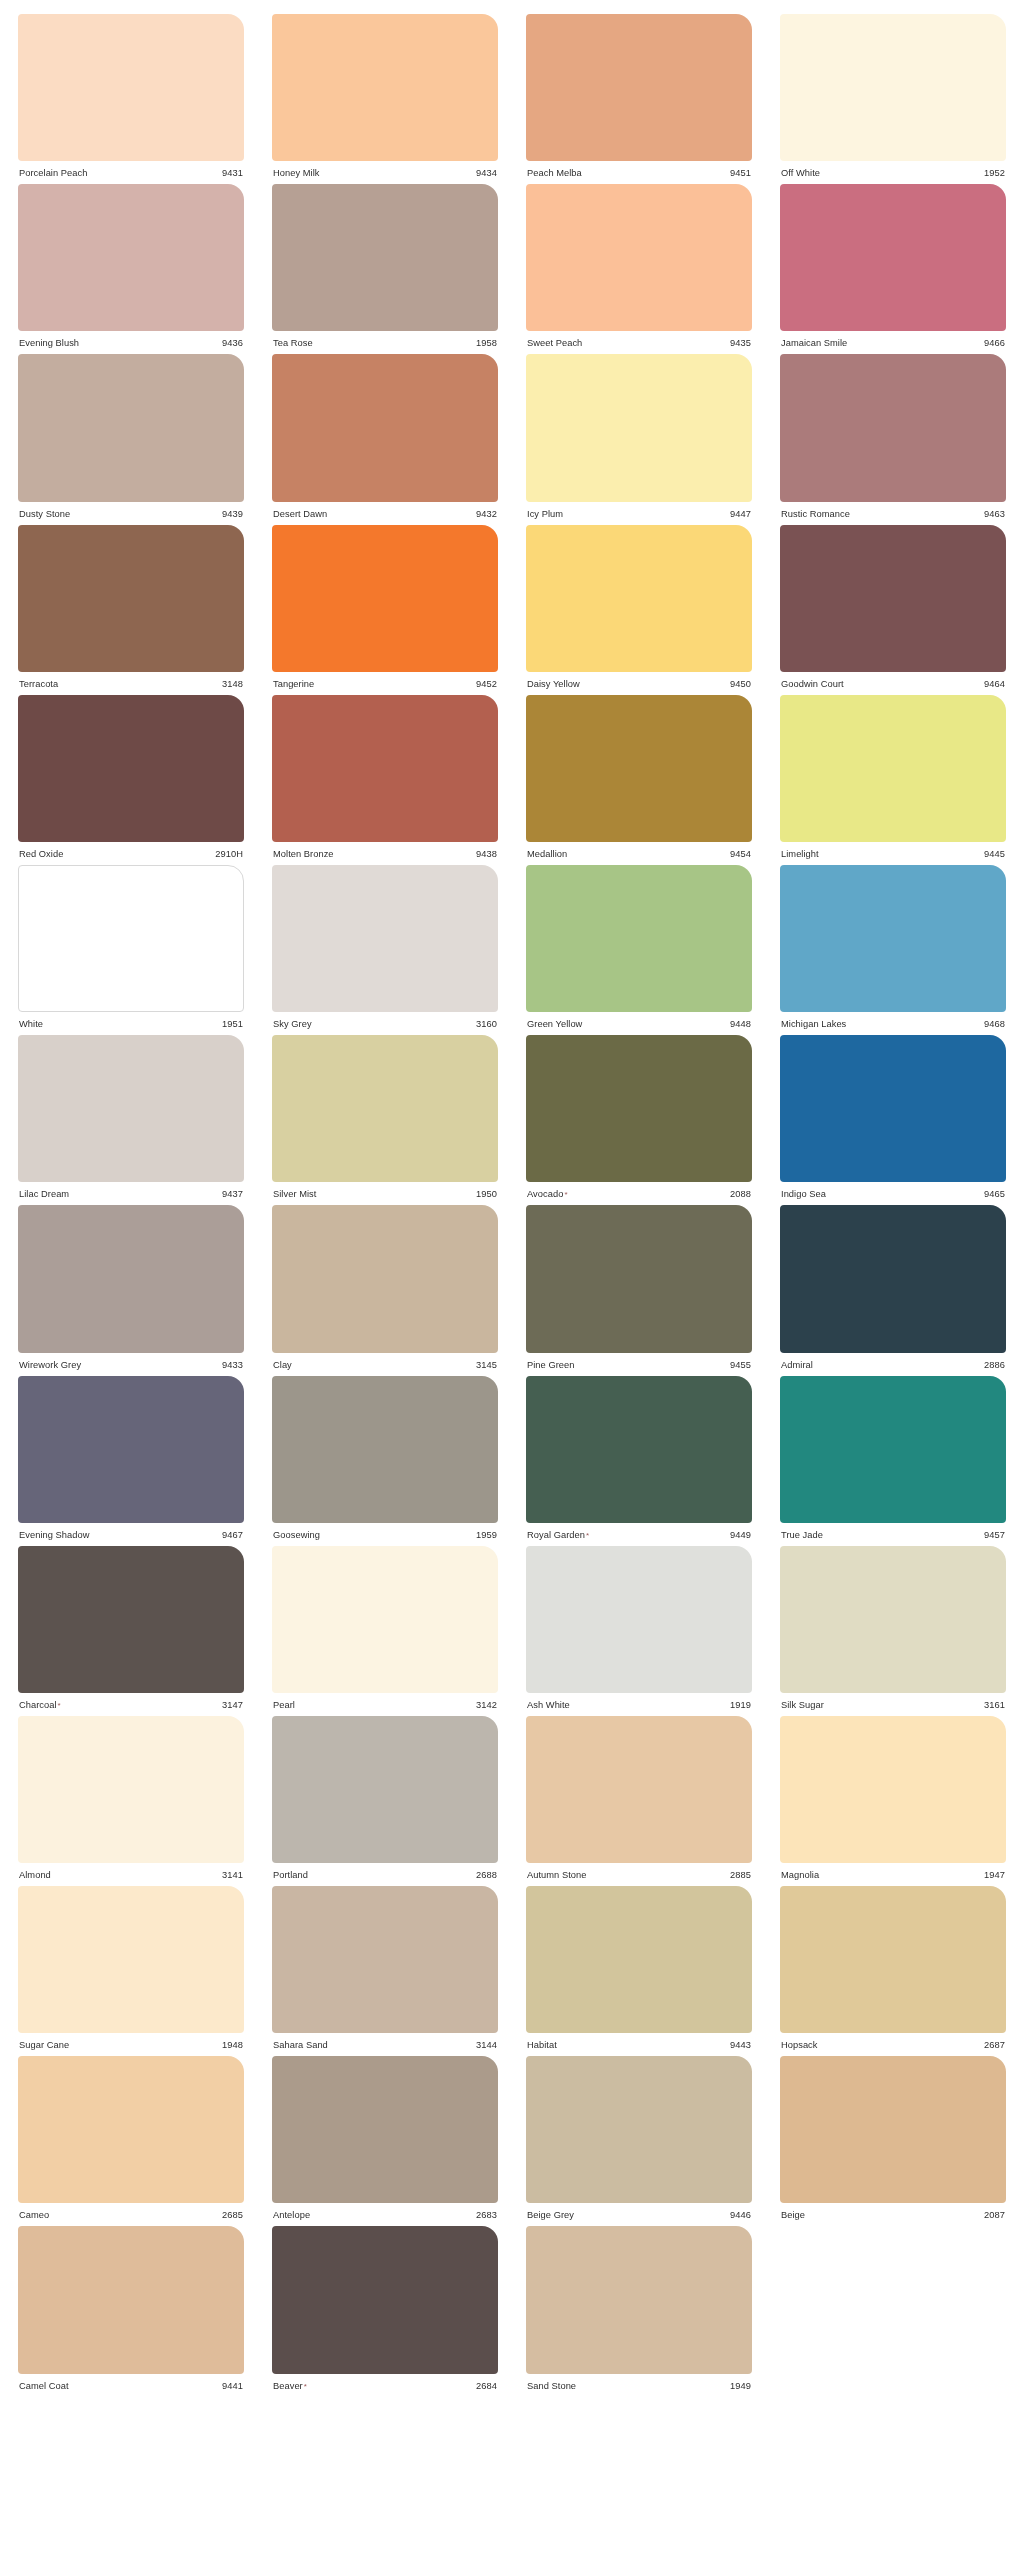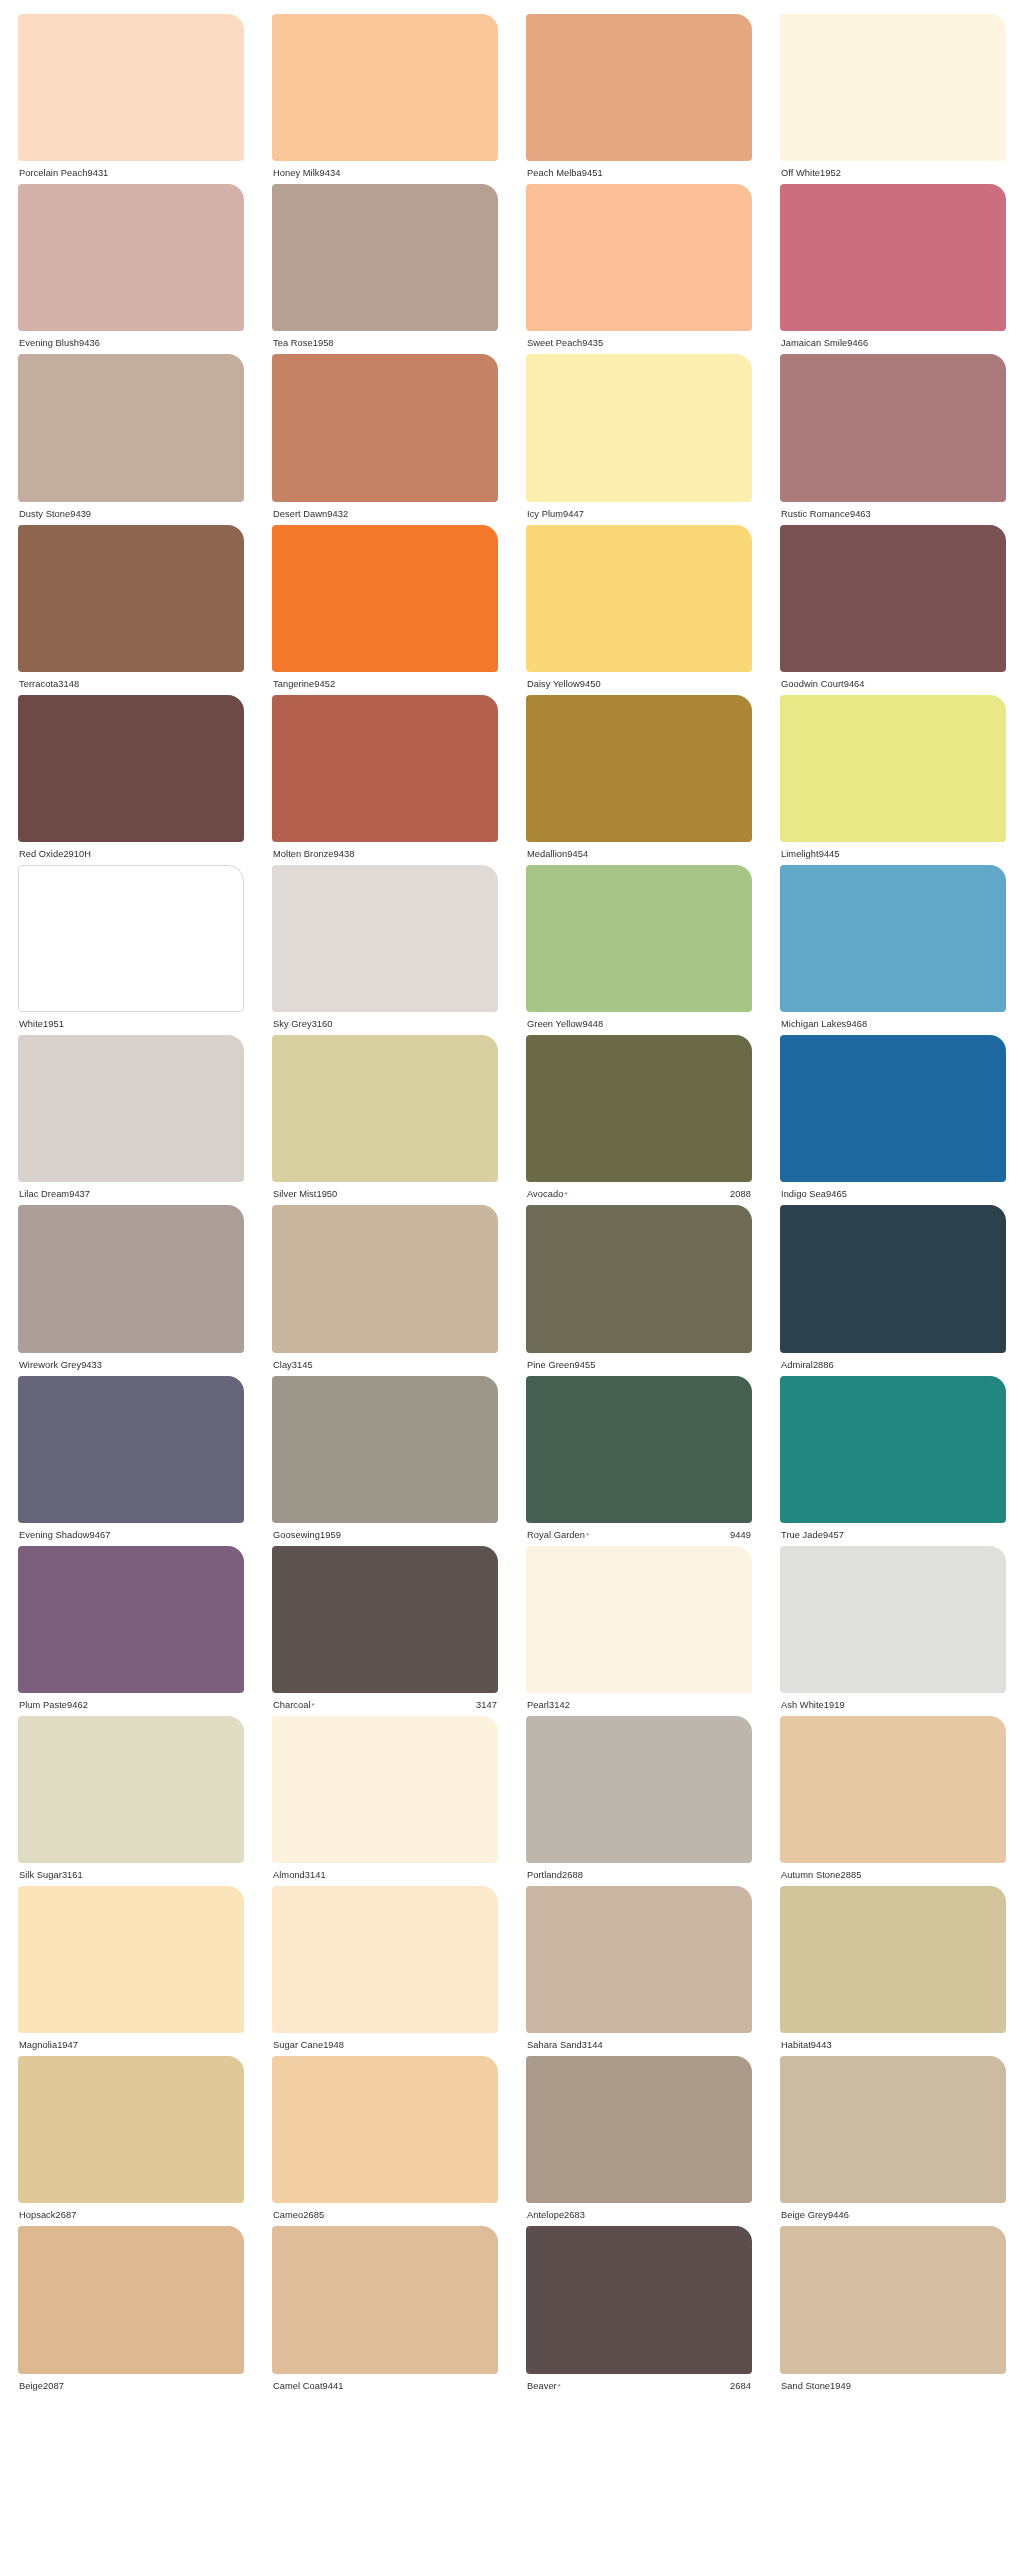--- a/index.html
+++ b/index.html
@@ -27,20 +27,21 @@
     width: 100%;
     flex: 1 1 auto;
     border-radius: 4px 16px 4px 4px;
     min-height: 0;
   }
   .swatch.bordered {
     border: 1px solid #d8d8d8;
   }
   .caption {
     display: flex;
+    justify-content: space-between;
     align-items: baseline;
     padding: 7px 1px 0 1px;
     font-size: 9.3px;
     color: #2e2e2e;
     letter-spacing: 0.05px;
     white-space: nowrap;
   }
   .cap-name { text-align: left; }
   .cap-code { text-align: right; }
   .star {
@@ -304,27 +305,20 @@
       </div>
     </div>
     <div class="cell">
       <div class="swatch" style="background: rgb(34, 136, 127);"></div>
       <div class="caption">
         <span class="cap-name">True Jade</span>
         <span class="cap-code">9457</span>
       </div>
     </div>
     <div class="cell">
-      <div class="swatch" style="background: rgb(123, 95, 124);"></div>
-      <div class="caption">
-        <span class="cap-name">Plum Paste</span>
-        <span class="cap-code">9462</span>
-      </div>
-    </div>
-    <div class="cell">
       <div class="swatch" style="background: rgb(92, 83, 79);"></div>
       <div class="caption">
         <span class="cap-name">Charcoal</span>
         <span class="star">*</span>
         <span style="flex: 1 1 0%;"></span>
         <span class="cap-code">3147</span>
       </div>
     </div>
     <div class="cell">
       <div class="swatch" style="background: rgb(252, 244, 226);"></div>

